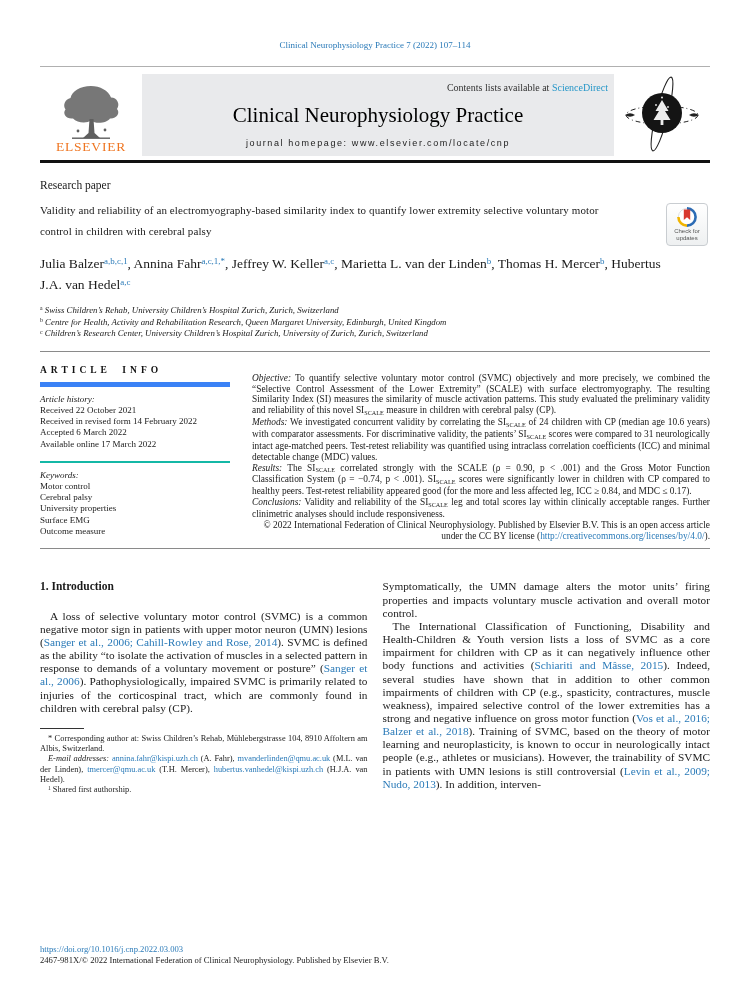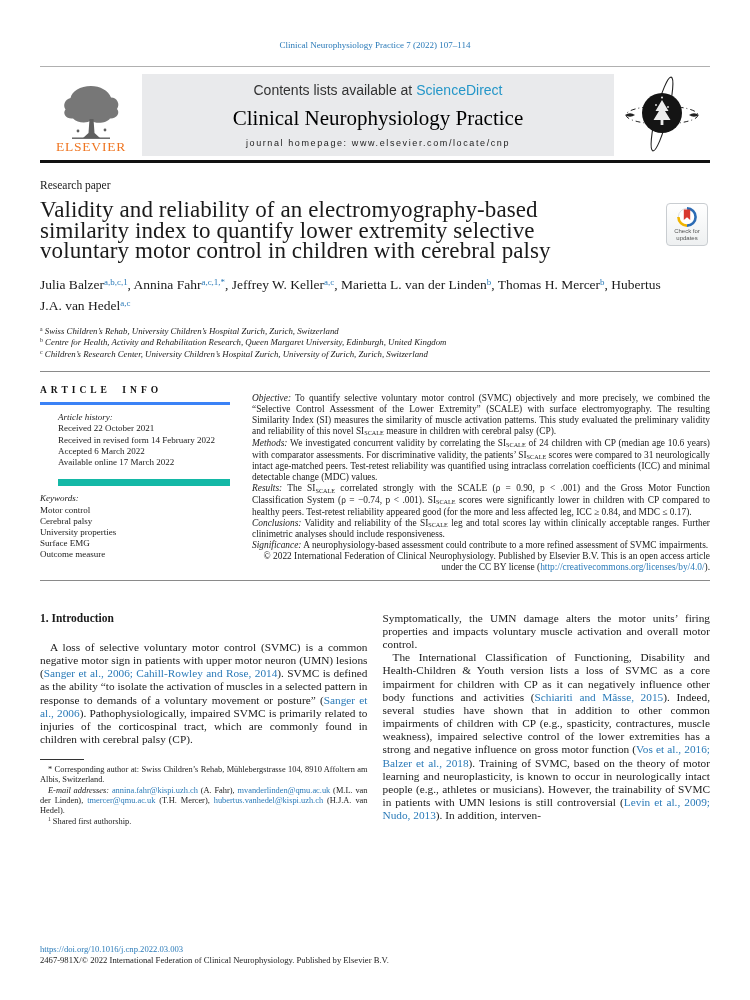--- a/index.html
+++ b/index.html
@@ -20,48 +20,48 @@
   }
   .page{position:relative;width:750px;height:1000px;padding:0 40px;}
 
   .citation{padding-top:40px;text-align:center;font-size:9px;color:var(--link-blue);}
   .toprule{border-top:1px solid #b0b0b0;margin-top:16px;}
 
   .masthead{display:flex;margin-top:7px;height:82px;}
   .m-left{width:102px;display:flex;flex-direction:column;align-items:center;justify-content:flex-end;padding-bottom:1px;}
   .els-text{font-size:13.5px;color:var(--elsevier-orange);letter-spacing:.8px;margin-top:-2px;font-family:"Liberation Serif",serif;}
   .m-center{flex:1;background:var(--masthead-gray);text-align:center;padding:8px 6px 8px;display:flex;flex-direction:column;justify-content:space-between;}
-  .contents-line{font-family:Liberation Sans, sans-serif;font-size:14px;color:#333;}
+  .contents-line{font-family:Liberation Serif, serif;font-size:10px;color:#333;text-align:right;}
   .contents-line .sd{color:#2496c8;}
   .journal-title{font-size:21px;color:#000000;line-height:23px;}
   .homepage-line{font-family:"Liberation Sans",sans-serif;font-size:9px;letter-spacing:1.6px;color:#222;}
   .m-right{width:96px;display:flex;align-items:center;justify-content:center;}
   .blackrule{border-top:3.5px solid #111;margin-top:4px;}
 
   .type-label{font-size:11.5px;margin-top:16px;}
   .title-row{position:relative;margin-top:9px;padding-right:88px;}
-  .title-row h1{font-size:23px;line-height:20.5px;font-weight:normal;margin:0;letter-spacing:.1px;}
+  .title-row h1{font-size:11px;line-height:20.5px;font-weight:normal;margin:0;letter-spacing:.1px;}
   .badge{position:absolute;right:2px;top:3px;width:42px;border:1px solid #c9cdd1;border-radius:4px;
     background:linear-gradient(#ffffff,#eef0f1);padding:3px 2px 3px;text-align:center;cursor:pointer;}
   .badge-text{font-family:"Liberation Sans",sans-serif;font-size:6px;line-height:7px;color:#555;margin-top:1px;}
 
   .authors{font-size:13.5px;line-height:19px;margin-top:13px;padding-right:30px;}
   .authors sup{color:var(--link-blue);}
   sup{font-size:66%;vertical-align:baseline;position:relative;top:-0.45em;}
   sub{font-size:66%;vertical-align:baseline;position:relative;top:0.25em;}
   .lnk{color:var(--link-blue);}
 
   .affils{margin-top:9px;font-size:8.8px;font-style:italic;line-height:10.6px;}
   .affils sup{font-style:normal;color:#222;}
 
   .grayrule{border-top:1.5px solid #8a8a8a;margin-top:11px;}
 
   .info-grid{display:grid;grid-template-columns:190px 1fr;column-gap:22px;margin-top:13px;}
-  .col-heading{font-size:9.5px;font-weight:bold;letter-spacing:4px;word-spacing:5px;padding-bottom:7px;border-bottom:3px solid #3b82f6;color:#111;}
-  .history-block{border-bottom:7px solid #14b8a6;padding:7px 0 11px;margin-left:18px;}
+  .col-heading{font-size:9.5px;font-weight:bold;letter-spacing:4px;word-spacing:5px;padding-bottom:7px;border-bottom:5px solid #3b82f6;color:#111;}
+  .history-block{border-bottom:2px solid #14b8a6;padding:7px 0 11px;}
   .info-col .block-label{font-style:italic;font-size:9px;line-height:11.2px;}
   .info-line{font-size:9px;line-height:11.2px;}
   .keywords-block{padding-top:7px;}
 
   .abstract-body{padding-top:8px;font-size:9.4px;line-height:10.85px;text-align:justify;}
   .abstract-body p{margin:0;}
   .abs-label{font-style:italic;}
   .abs-copyright{text-align:right;margin-top:1px;}
 
   .sectionrule{border-top:1.5px solid #8a8a8a;margin-top:7px;}
@@ -178,21 +178,20 @@
         <div class="info-line">Outcome measure</div>
       </div>
     </div>
 
     <div class="abs-col">
       <div class="abstract-body">
         <p><i class="abs-label">Objective:</i><span> To quantify selective voluntary motor control (SVMC) objectively and more precisely, we combined the “Selective Control Assessment of the Lower Extremity” (SCALE) with surface electromyography. The resulting Similarity Index (SI) measures the similarity of muscle activation patterns. This study evaluated the preliminary validity and reliability of this novel SI<sub>SCALE</sub> measure in children with cerebral palsy (CP).</span></p>
         <p><i class="abs-label">Methods:</i><span> We investigated concurrent validity by correlating the SI<sub>SCALE</sub> of 24 children with CP (median age 10.6 years) with comparator assessments. For discriminative validity, the patients’ SI<sub>SCALE</sub> scores were compared to 31 neurologically intact age-matched peers. Test-retest reliability was quantified using intraclass correlation coefficients (ICC) and minimal detectable change (MDC) values.</span></p>
         <p><i class="abs-label">Results:</i><span> The SI<sub>SCALE</sub> correlated strongly with the SCALE (ρ = 0.90, p &lt; .001) and the Gross Motor Function Classification System (ρ = −0.74, p &lt; .001). SI<sub>SCALE</sub> scores were significantly lower in children with CP compared to healthy peers. Test-retest reliability appeared good (for the more and less affected leg, ICC ≥ 0.84, and MDC ≤ 0.17).</span></p>
         <p><i class="abs-label">Conclusions:</i><span> Validity and reliability of the SI<sub>SCALE</sub> leg and total scores lay within clinically acceptable ranges. Further clinimetric analyses should include responsiveness.</span></p>
-        <p><i class="abs-label">Significance:</i><span> A neurophysiology-based assessment could contribute to a more refined assessment of SVMC impairments.</span></p>
         <p class="abs-copyright">© 2022 International Federation of Clinical Neurophysiology. Published by Elsevier B.V. This is an open access article under the CC BY license (<span class="lnk">http://creativecommons.org/licenses/by/4.0/</span>).</p>
       </div>
     </div>
   </div>
 
   <div class="sectionrule"></div>
 
   <div class="body-grid">
     <div class="body-col">
       <h2>1. Introduction</h2>

